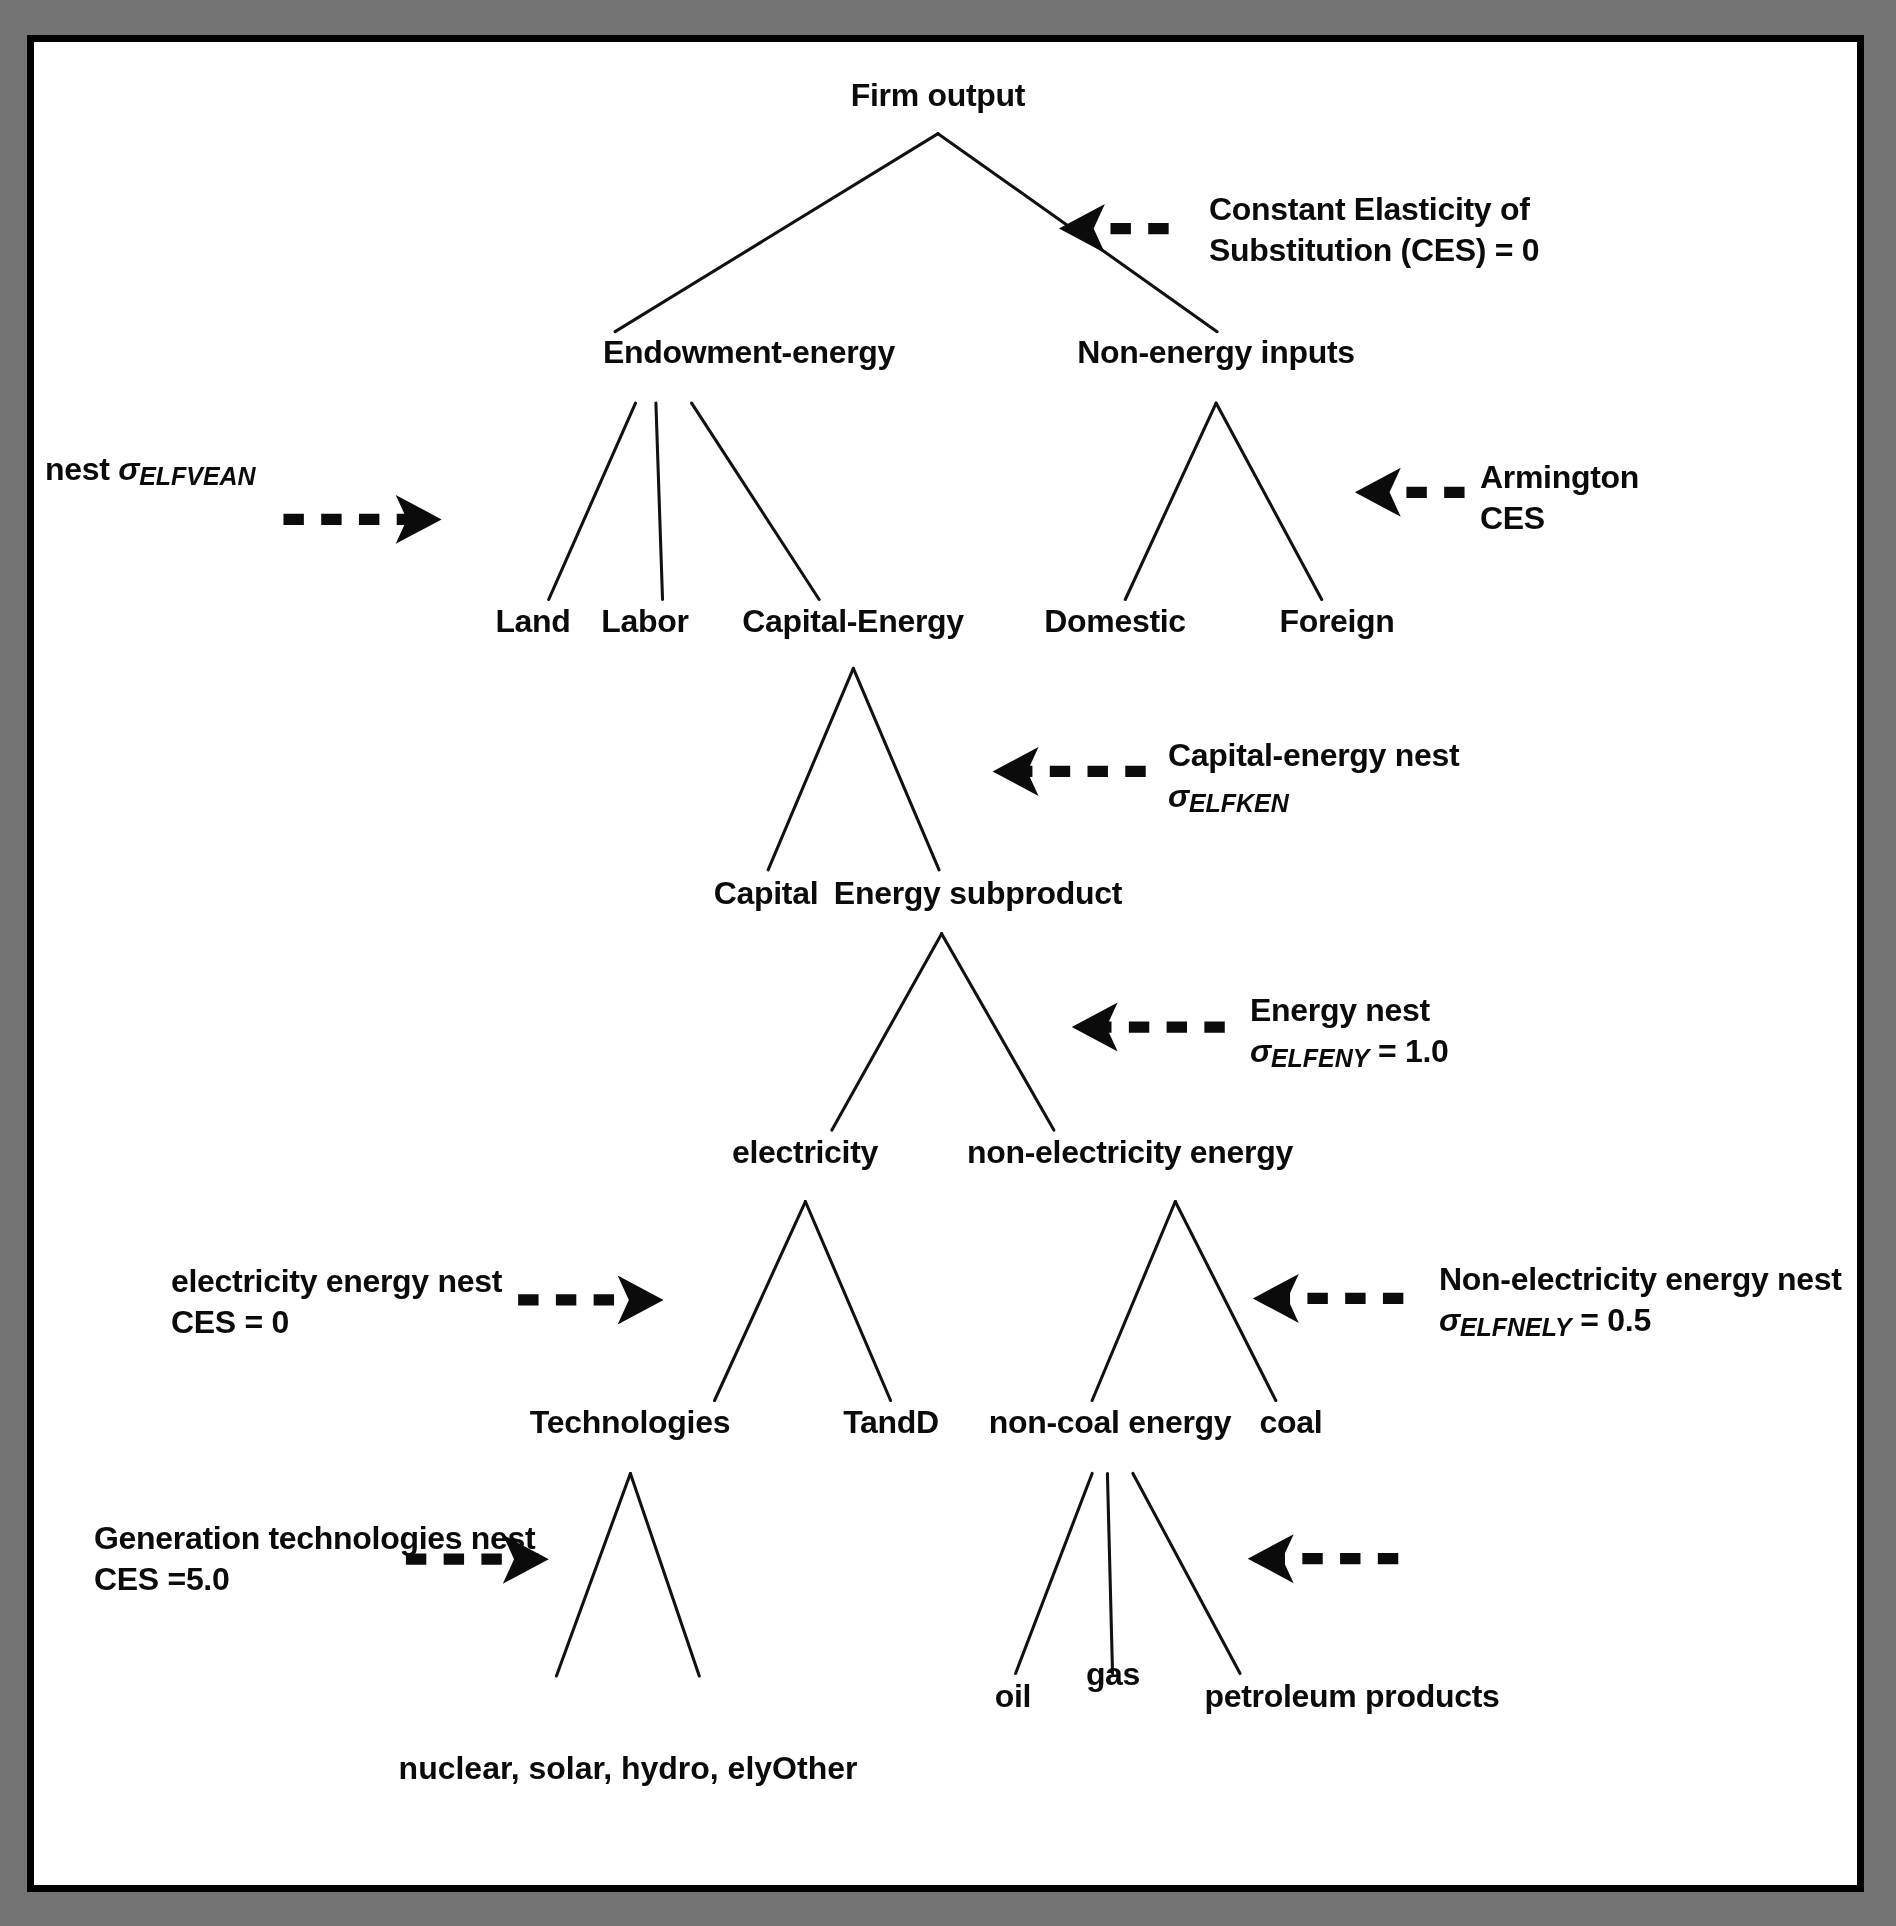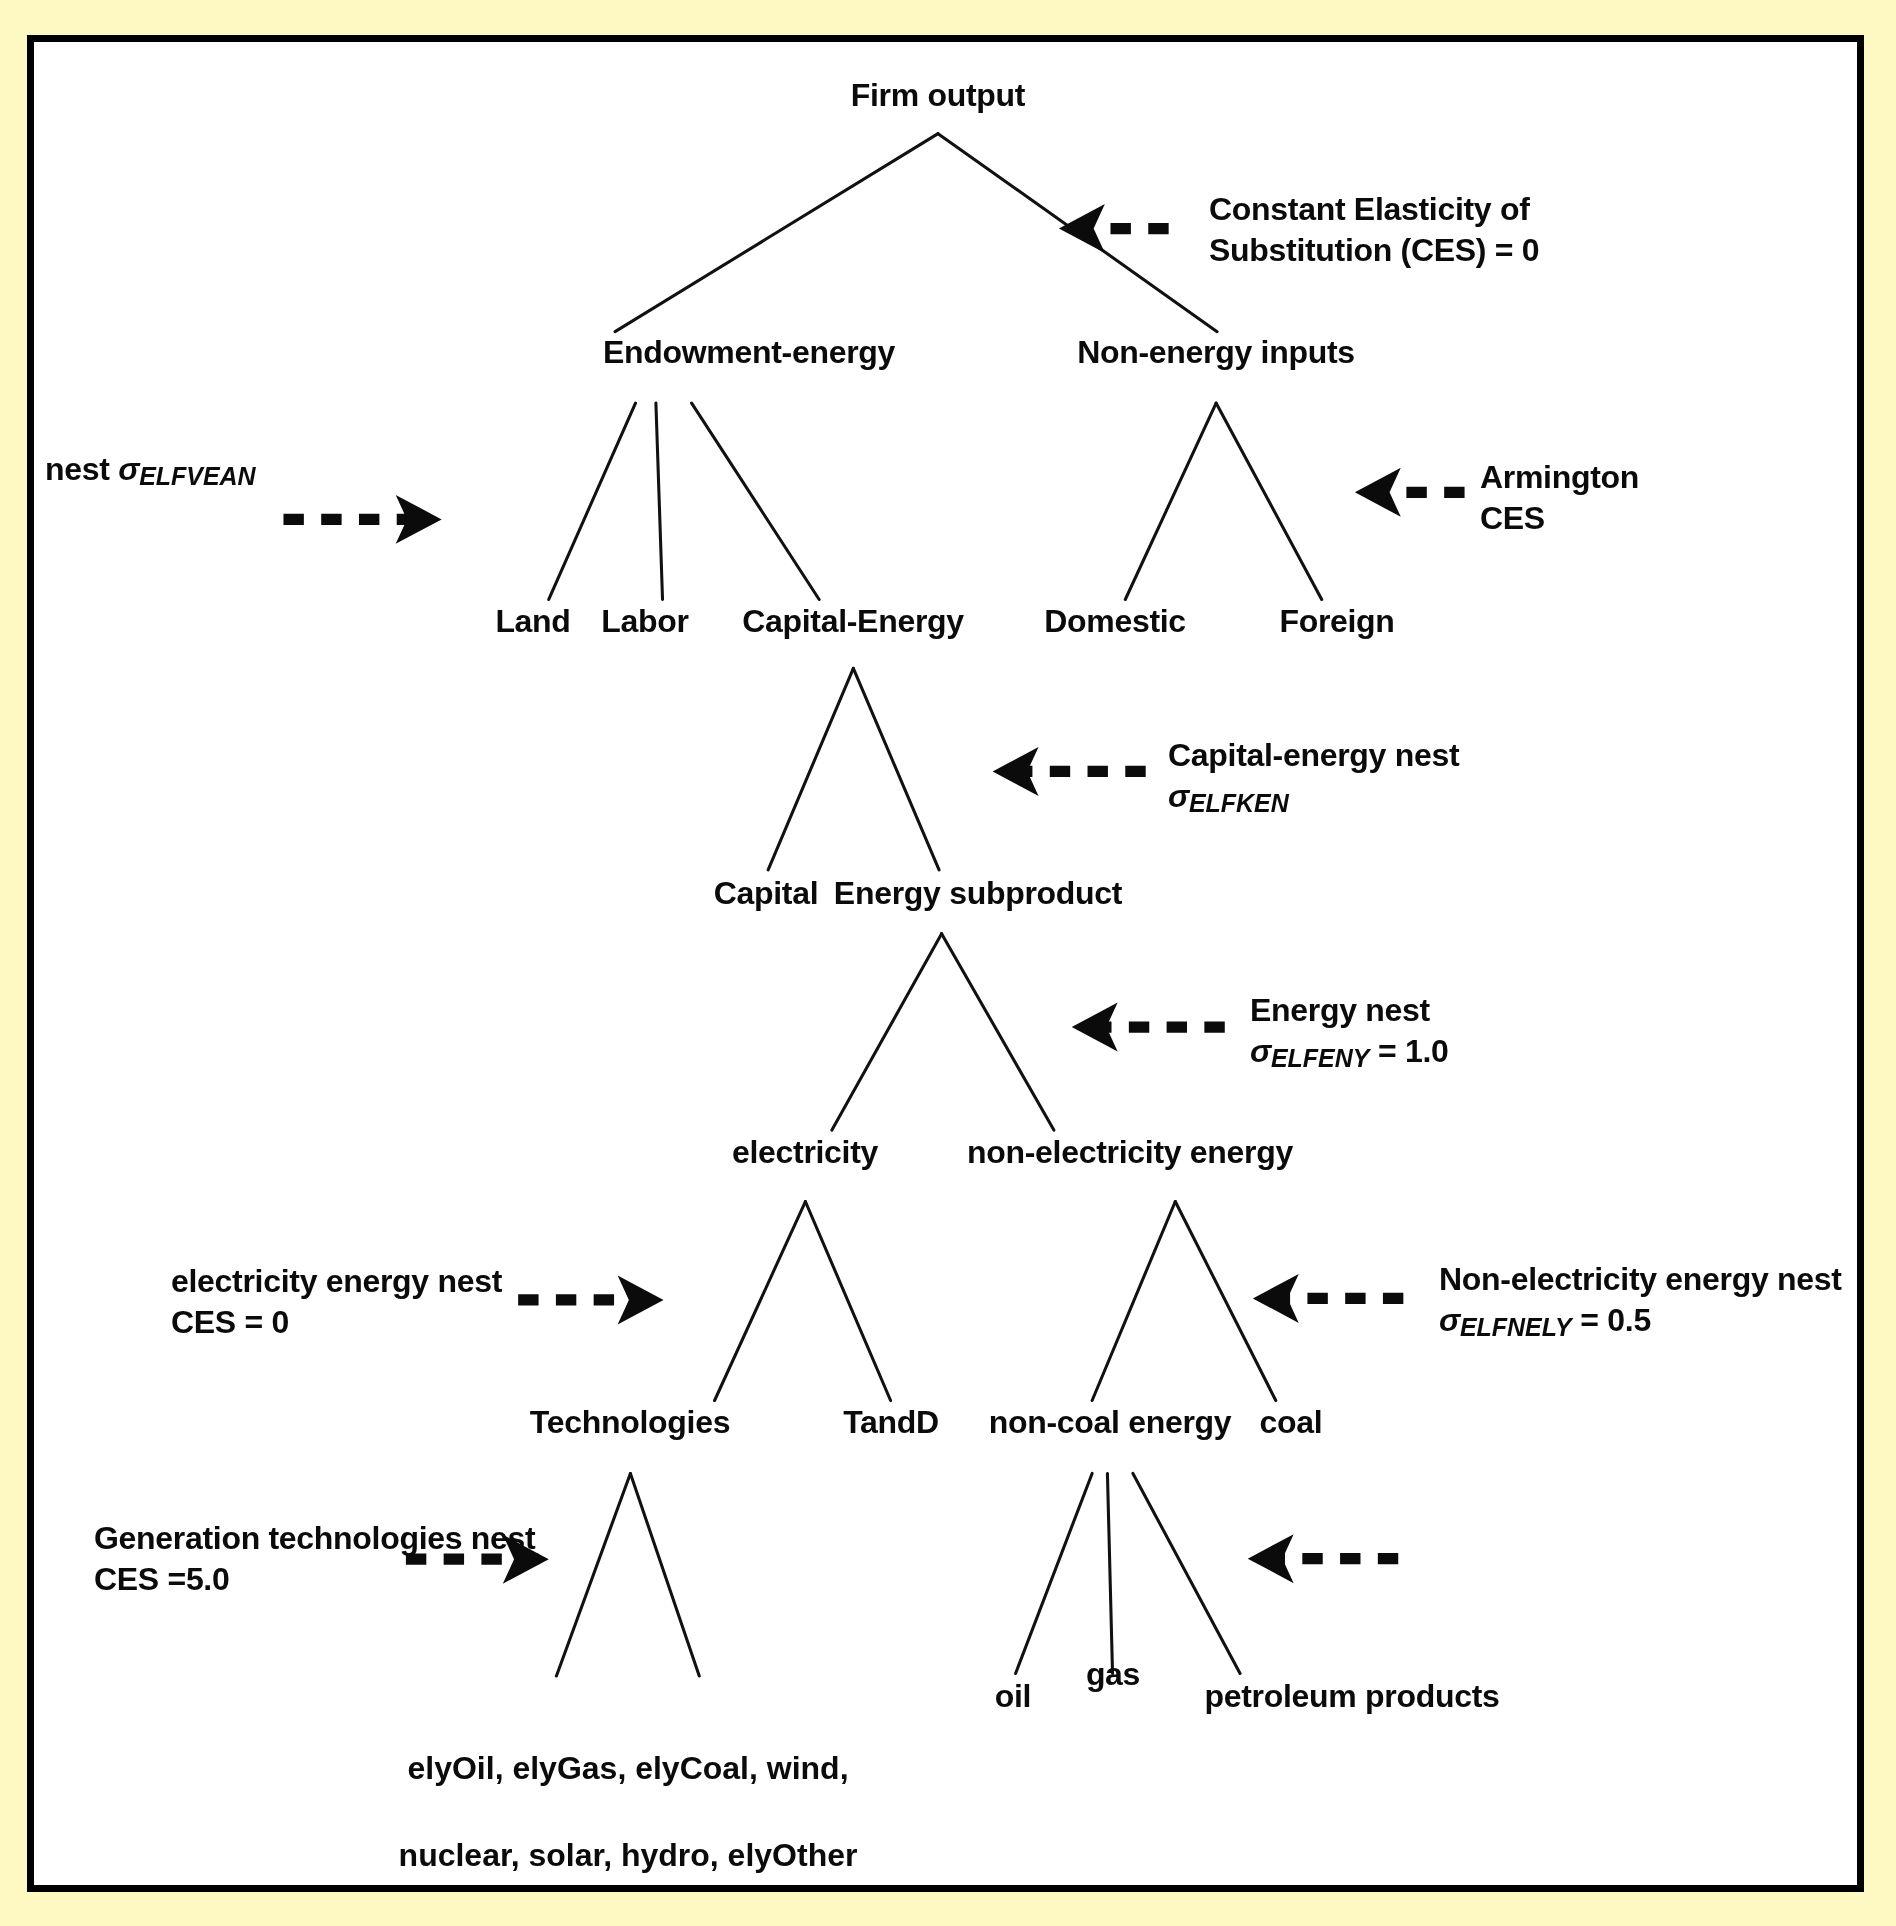--- a/index.html
+++ b/index.html
@@ -7,21 +7,21 @@
     padding: 0;
     background: #ffffff;
   }
   body {
     font-family: "Liberation Sans", sans-serif;
   }
   #page {
     position: relative;
     width: 1897px;
     height: 1926px;
-    background: #fef9c3;
+    background: #737373;
     box-sizing: border-box;
     overflow: hidden;
   }
   .frame {
     position: absolute;
     left: 26.5px;
     top: 35px;
     width: 1837px;
     height: 1857px;
     border: 7.1px solid #000000;
@@ -177,21 +177,20 @@
 
   <div class="node" style="left:1291px; top:1404px;">coal</div>
 
   <div class="node" style="left:1013px; top:1678px;">oil</div>
 
   <div class="node" style="left:1113px; top:1656px;text-align:right;">gas</div>
 
   <div class="node" style="left:1352px; top:1678px;">petroleum products</div>
 
   <div class="leaf-list" style="left:628px; top:1704px;">
-    <div>elyOil, elyGas, elyCoal, wind,</div>
     <div>nuclear, solar, hydro, elyOther</div>
   </div>
 
   <div class="anno" style="left:1209px; top:189px;">
     <div>Constant Elasticity of</div>
     <div>Substitution (CES) = 0</div>
   </div>
 
   <div class="anno" style="left:45px; top:449px;">
     <div>

